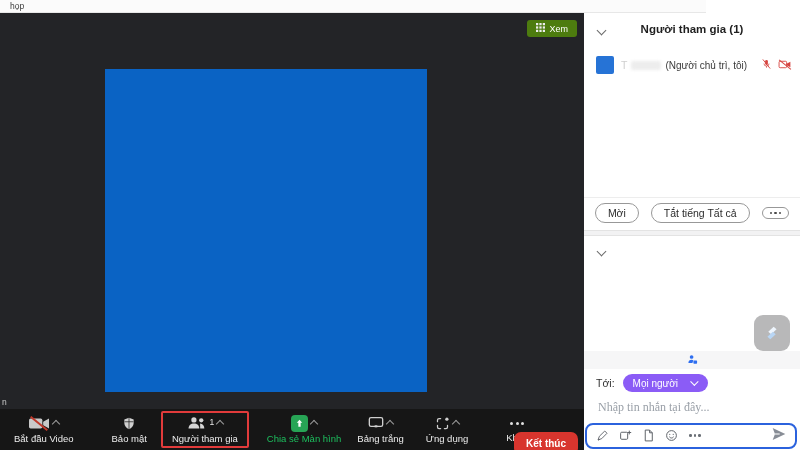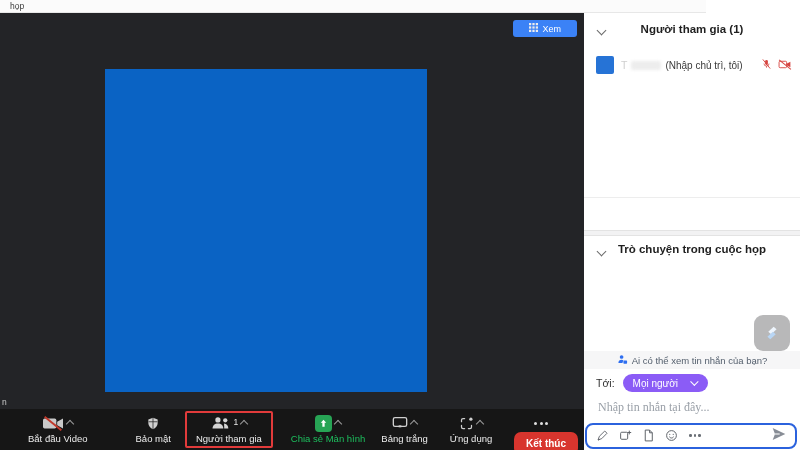--- a/index.html
+++ b/index.html
@@ -7,42 +7,42 @@
        font-family:"Liberation Sans",sans-serif;-webkit-font-smoothing:antialiased;}
 
   
   .titlebar{position:absolute;top:0;left:0;width:706px;height:13px;background:#fbfbfb;
             border-bottom:1px solid #e7e7e7;display:flex;align-items:center;
             padding-left:10px;box-sizing:border-box;font-size:8.5px;color:#3c3c3c;z-index:5;}
 
   
   .video-area{position:absolute;top:13px;left:0;width:584px;height:437px;background:#232427;}
   .blue-square{position:absolute;left:105px;top:56px;width:322px;height:323px;background:#0a63c4;}
-  .view-btn{position:absolute;top:7px;right:7px;background:#3b82f6;color:#fff;font-size:9px;
-            border-radius:3px;padding:3px 16px;display:flex;align-items:center;gap:4px;cursor:default;}
+  .view-btn{position:absolute;top:7px;right:7px;background:#4d7c0f;color:#fff;font-size:9px;
+            border-radius:3px;padding:3px 9px;display:flex;align-items:center;gap:4px;cursor:default;}
   .corner-label{position:absolute;left:2px;top:384px;color:#c9c9c9;font-size:8.5px;}
 
   
   .toolbar{position:absolute;bottom:0;left:0;width:584px;height:41px;background:#161616;
            display:flex;align-items:center;padding-left:8px;box-sizing:border-box;}
   .tb-item{display:flex;flex-direction:column;align-items:center;justify-content:center;
            color:#ececec;font-size:9.5px;position:relative;padding:1px 4px;line-height:1.25;}
   .tb-icon-row{height:17px;display:flex;align-items:flex-start;gap:3px;padding-top:1px;}
   .chev{display:inline-block;width:5px;height:5px;border:solid #9a9a9a;border-width:1.5px 1.5px 0 0;}
   .chev-up{transform:rotate(-45deg);margin-top:5px;}
   .tb-badge{font-size:8.5px;color:#e6e6e6;margin-top:1px;}
   .tb-highlight{border:2px solid #e23b3b;border-radius:2px;padding:1px 5px;margin:0 6px;}
   .green-label{color:#1dbf5e;}
   .share-chip{width:17px;height:17px;background:#27a455;border-radius:4px;display:flex;
               align-items:center;justify-content:center;margin-top:-1px;}
   .dots3{display:flex;gap:2.5px;align-items:center;height:17px;}
   .dots3 i{width:3px;height:3px;border-radius:50%;background:#e0e0e0;}
   .end-btn{position:absolute;right:6px;top:7px;background:#d8352e;color:#fff;font-size:10px;
            font-weight:bold;border-radius:7px;padding:6px 12px;cursor:default;margin-top:16px;}
-  .m1{margin-left:16px}.m2{margin-left:40px}.m3{margin-left:10px}.m4{margin-left:8px}
+  .m1{margin-left:2px}.m2{margin-left:30px}.m3{margin-left:10px}.m4{margin-left:8px}
   .m5{margin-left:14px}.m6{margin-left:8px}.m7{margin-left:30px}
 
   
   .sidebar{position:absolute;left:584px;top:13px;width:216px;height:437px;background:#fff;}
   .panel-chev{position:absolute;left:14px;width:6px;height:6px;border:solid #6a6a6a;
               border-width:1.5px 1.5px 0 0;transform:rotate(135deg);}
   .p-header{position:absolute;top:10px;left:0;width:100%;text-align:center;font-weight:bold;
             font-size:11.5px;color:#1f1f1f;}
   .p-row{position:absolute;top:40px;left:12px;right:8px;height:24px;display:flex;align-items:center;}
   .avatar{width:18px;height:18px;background:#2673d6;border-radius:2px;flex:none;}
@@ -214,62 +214,69 @@
 
 <div class="sidebar">
 
   <span class="panel-chev" style="top:14px"></span>
   <div class="p-header">Người tham gia (1)</div>
 
   <div class="p-row">
     <span class="avatar"></span>
     <span class="p-initial">T</span>
     <span class="p-smudge"></span>
-    <span class="p-role">(Nhập chủ trì, tôi)</span>
+    <span class="p-role">(Người chủ trì, tôi)</span>
     <span class="p-status">
       <span>
         <svg width="11" height="12" viewBox="0 0 24 24">
             <path d="M12 3a3 3 0 0 1 3 3v5a3 3 0 0 1-6 0V6a3 3 0 0 1 3-3z" fill="#d64541"></path>
             <path d="M6.5 11a5.5 5.5 0 0 0 11 0M12 16.5V20" stroke="#d64541" stroke-width="1.7" fill="none"></path>
             <line x1="4" y1="2" x2="20" y2="22" stroke="#d64541" stroke-width="2"></line>
           </svg>
       </span>
       <span>
         <svg width="14" height="11" viewBox="0 0 26 20">
             <rect x="2" y="4" width="14" height="12" rx="2" fill="none" stroke="#d64541" stroke-width="1.7"></rect>
             <path d="M16 8.5l7-3.5v10l-7-3.5z" fill="#d64541"></path>
             <line x1="2" y1="1.5" x2="24" y2="19" stroke="#d64541" stroke-width="1.9"></line>
           </svg>
       </span>
     </span>
   </div>
 
   <div class="actions-divider"></div>
+  <div class="p-actions">
+    <span class="pill-btn">Mời</span>
+    <span class="pill-btn">Tắt tiếng Tất cả</span>
+    <span class="more-btn">
+        <i></i>
+        <i></i>
+        <i></i>
+      </span>
+  </div>
 
   <div class="section-divider"></div>
 
   <span class="panel-chev" style="top:235px"></span>
-  <div class="c-header">Trò chuyện trong cuộc họp</div>
 
   <div class="s-overlay">
     <svg width="20" height="20" viewBox="0 0 24 24">
         <path d="M7.5 10.5l6.5-6 3.5 3-6.5 6z" fill="#eef5fd"></path>
         <path d="M6.5 16.5l6.5-6 3.5 3-6.5 6z" fill="#b9d6f5"></path>
       </svg>
   </div>
 
   <div class="privacy">
     <span>
       <svg width="11" height="11" viewBox="0 0 24 24" fill="#2e6ef0">
           <circle cx="10" cy="6.5" r="4"></circle>
           <path d="M3 19.5c0-4 3-6.8 7-6.8 1.5 0 2.8.4 3.9 1.1l-2 5.7z"></path>
           <rect x="14" y="14" width="8" height="7" rx="1.5"></rect>
         </svg>
     </span>
-    <span>Ai có thể xem tin nhắn của bạn?</span>
   </div>
 
   <div class="to-row">
     <span>Tới:</span>
     <span class="to-pill">
       <span>Mọi người</span>
       <span class="chevw"></span>
     </span>
   </div>
 

